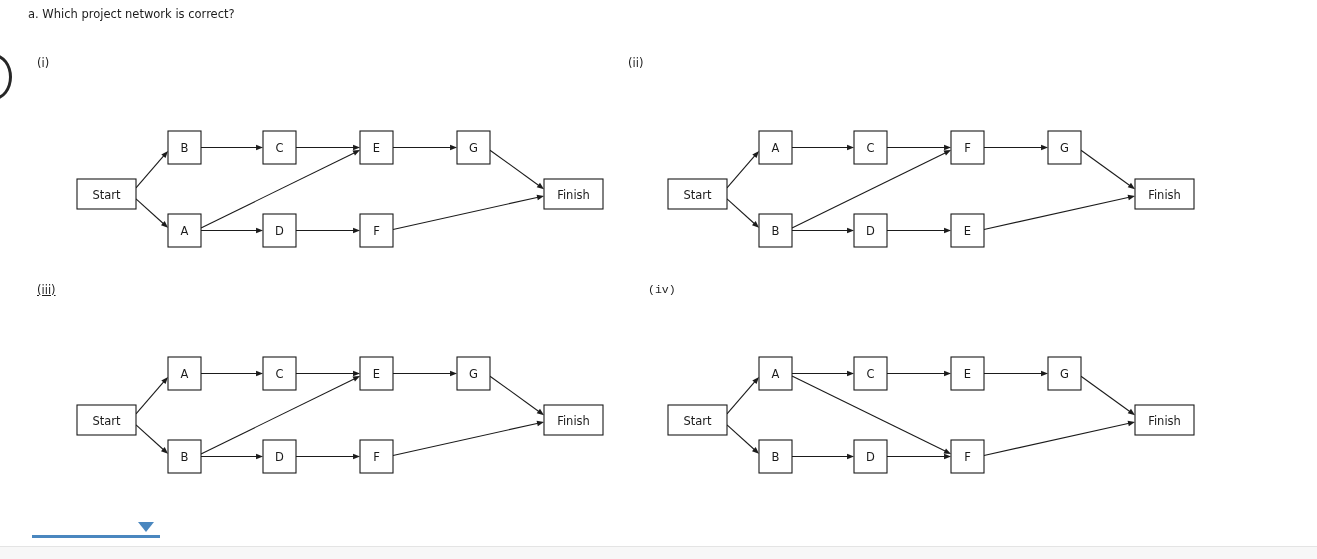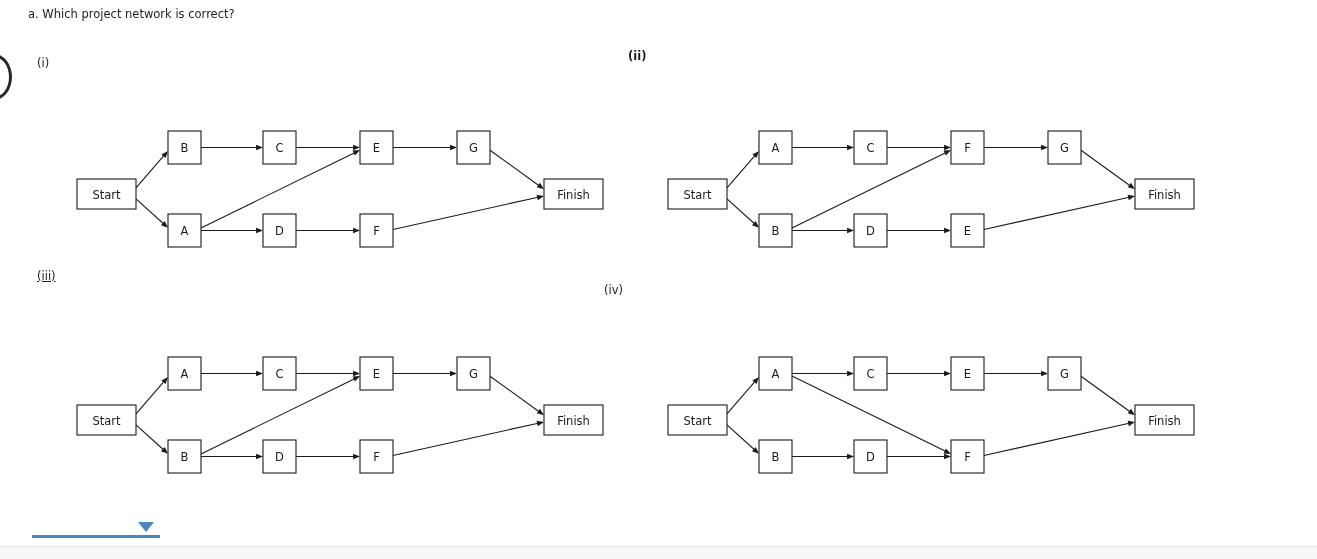--- a/index.html
+++ b/index.html
@@ -40,23 +40,23 @@
   }
 
   
   .roman-label {
     position: absolute;
     font-size: 11.5px;
     line-height: 14px;
     color: #1d1d1d;
   }
   #label-i   { left: 37px;  top: 56px; }
-  #label-ii  { left: 628px; top: 49px; font-weight: bold; }
-  #label-iii { left: 37px;  top: 269px; text-decoration: underline; }
-  #label-iv  { left: 604px; top: 283px; }
+  #label-ii  { left: 628px; top: 56px; }
+  #label-iii { left: 37px;  top: 283px; text-decoration: underline; }
+  #label-iv  { left: 648px; top: 283px; font-family: Liberation Mono, monospace; }
 
   
   .diagram {
     position: absolute;
     width: 600px;
     height: 140px;
   }
   #diagram-i   { left: 60px;  top: 120px; }
   #diagram-ii  { left: 651px; top: 120px; }
   #diagram-iii { left: 60px;  top: 346px; }

